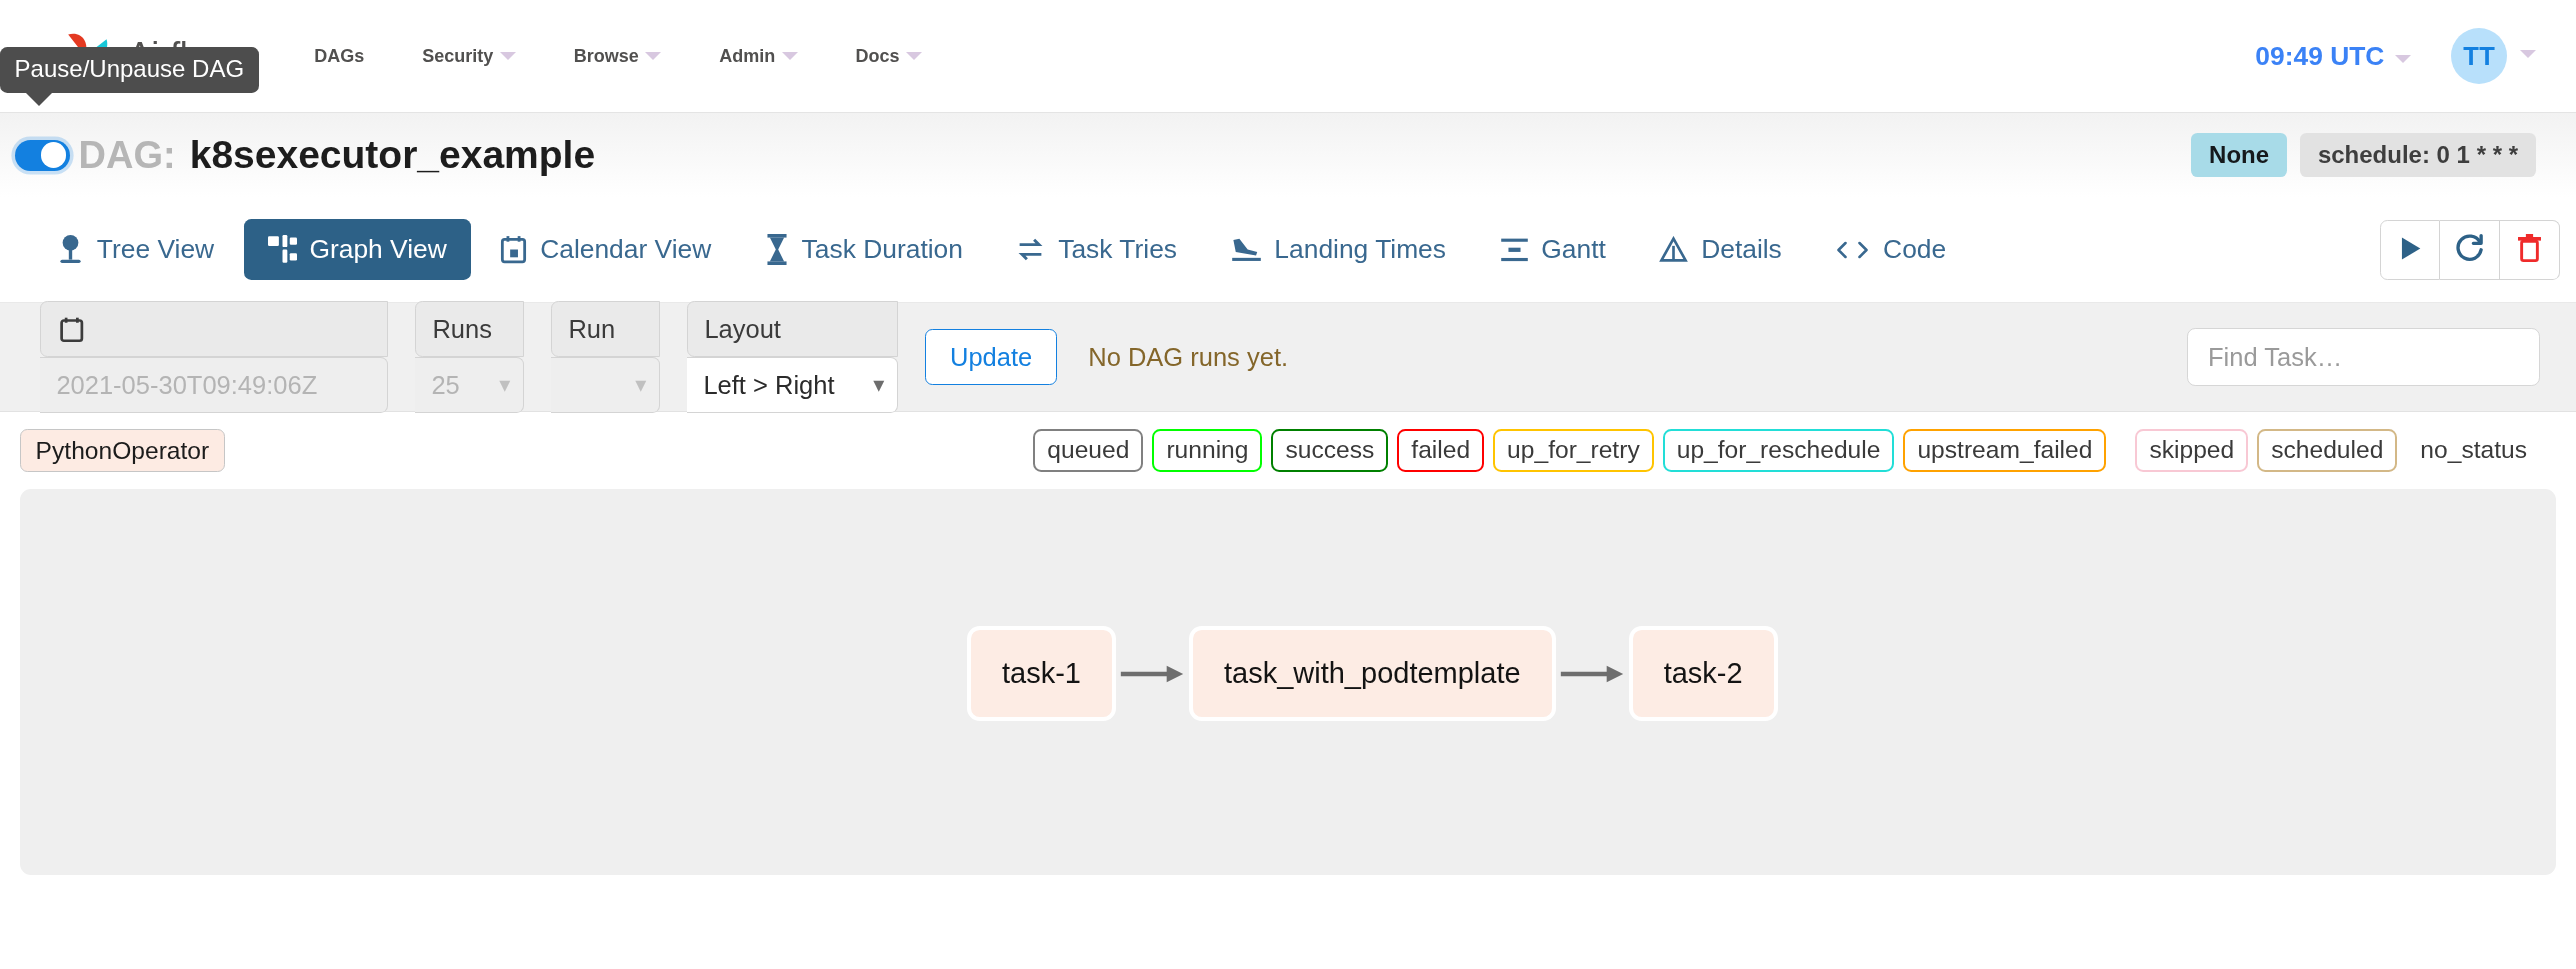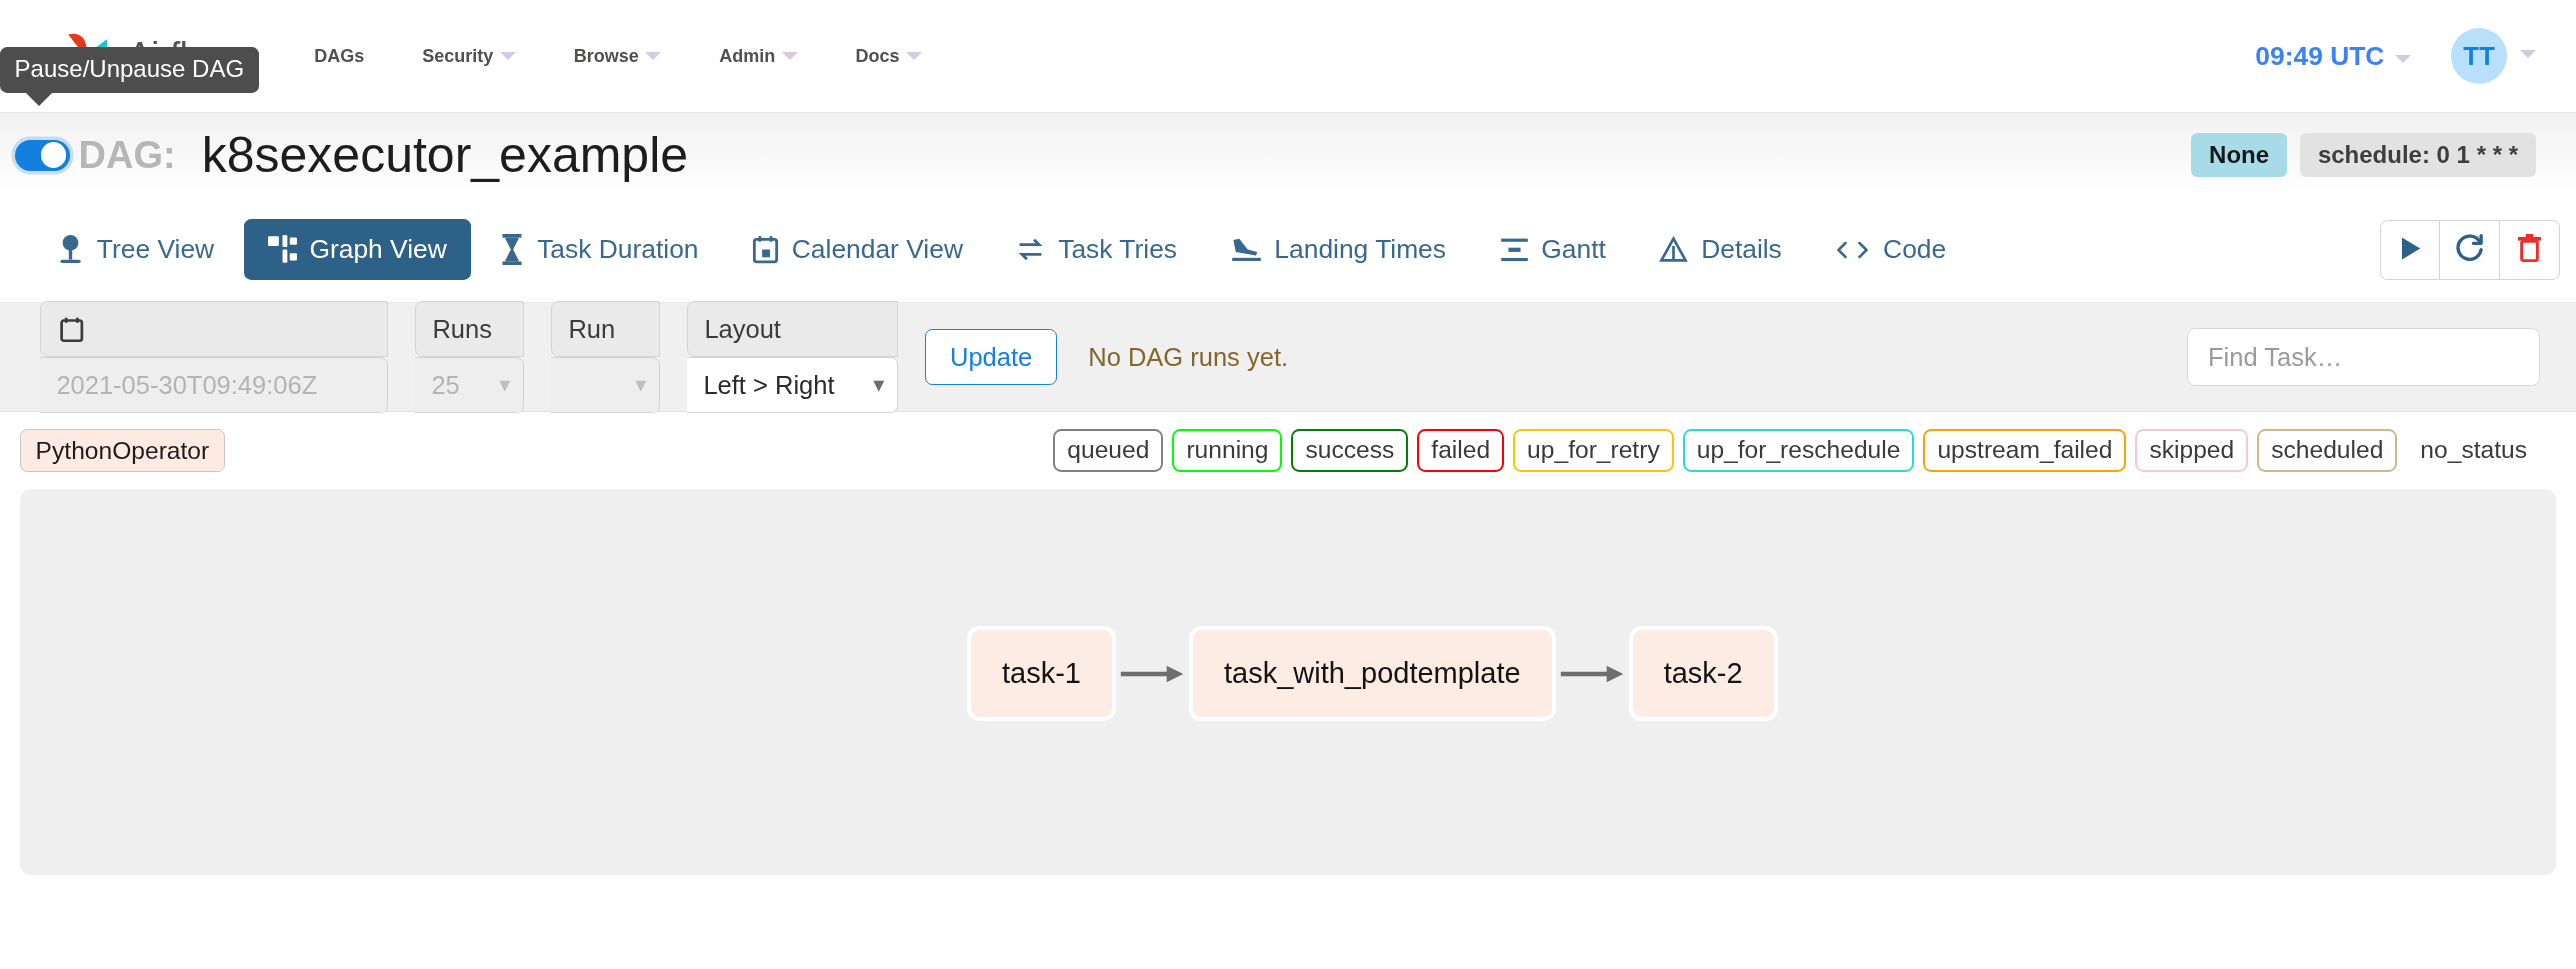--- a/index.html
+++ b/index.html
@@ -75,21 +75,21 @@
     margin: 0 5.5px 0 5.5px;
   }
   .toggle .knob {
     position: absolute; top: 2.7px; left: 26.4px;
     width: 25.5px; height: 25.5px; border-radius: 50%;
     background: #ffffff;
   }
   .toggle.off { background: #c8c8c8; box-shadow: none; }
   .toggle.off .knob { left: 2.7px; }
   .dag-label { font-size: 38px; color: #b6b6b6; font-weight: bold; margin-left: 3.6px;}
-  .dag-name { font-size: 50px; color: #1d1d1d; font-weight: normal; margin-left: 26px;}
+  .dag-name { font-size: 39px; color: #1d1d1d; font-weight: bold; margin-left: 14px;}
   .header-badges { margin-left: auto; display: flex; align-items: center; gap: 12.8px; }
   .badge-none {
     background: #a8dbe8; color: #15191c; font-size: 24px; font-weight: bold;
     padding: 8.2px 18px; border-radius: 6.4px;
   }
   .badge-schedule {
     background: #e2e2e2; color: #3e3e3e; font-size: 24px; font-weight: bold;
     padding: 8.2px 18px; border-radius: 6.4px;
   }
 
@@ -343,39 +343,39 @@
         <rect x="18" y="2" width="6" height="6" rx="1"></rect>
         <rect x="12" y="12" width="4" height="11" rx="1"></rect>
         <rect x="18" y="15" width="6" height="6" rx="1"></rect>
       </svg>
     </span>
     <span>Graph View</span>
   </div>
 
   <div class="tab">
     <span>
-      <svg width="24" height="31" viewBox="0 0 18 26" fill="#39688f">
-        <rect x="1" y="0" width="16" height="3"></rect>
-        <rect x="1" y="23" width="16" height="3"></rect>
-        <path d="M3 3 L15 3 L10 13 L15 23 L3 23 L8 13 Z"></path>
-      </svg>
-    </span>
-    <span>Task Duration</span>
-  </div>
-
-  <div class="tab">
-    <span>
       <svg width="27" height="29" viewBox="0 0 24 26" fill="none" stroke="#39688f" stroke-width="2.5">
         <rect x="2" y="4" width="20" height="20" rx="2"></rect>
         <line x1="7" y1="1" x2="7" y2="6"></line>
         <line x1="17" y1="1" x2="17" y2="6"></line>
         <rect x="9" y="13" width="7" height="7" fill="#39688f" stroke="none"></rect>
       </svg>
     </span>
     <span>Calendar View</span>
+  </div>
+
+  <div class="tab">
+    <span>
+      <svg width="24" height="31" viewBox="0 0 18 26" fill="#39688f">
+        <rect x="1" y="0" width="16" height="3"></rect>
+        <rect x="1" y="23" width="16" height="3"></rect>
+        <path d="M3 3 L15 3 L10 13 L15 23 L3 23 L8 13 Z"></path>
+      </svg>
+    </span>
+    <span>Task Duration</span>
   </div>
 
   <div class="tab">
     <span>
       <svg width="29" height="27" viewBox="0 0 24 22" fill="none" stroke="#39688f" stroke-width="2.4">
         <path d="M3 7 H19 L15 3"></path>
         <path d="M21 15 H5 L9 19"></path>
       </svg>
     </span>
     <span>Task Tries</span>
@@ -497,21 +497,21 @@
 <div class="legendrow">
   <span class="op-badge">PythonOperator</span>
   <div class="legend-list">
     <span class="st" style="border-color: rgb(128, 128, 128);">queued</span>
     <span class="st" style="border-color: rgb(1, 255, 0);">running</span>
     <span class="st" style="border-color: rgb(0, 128, 0);">success</span>
     <span class="st" style="border-color: rgb(255, 0, 0);">failed</span>
     <span class="st" style="border-color: rgb(255, 196, 0);">up_for_retry</span>
     <span class="st" style="border-color: rgb(34, 222, 215);">up_for_reschedule</span>
     <span class="st" style="border-color: rgb(255, 162, 0);">upstream_failed</span>
-    <span class="st" style="border-color: rgb(248, 200, 212);">skipped</span>
+    <span class="st" style="border-color: rgb(248, 200, 212); margin-left: 20px;">skipped</span>
     <span class="st" style="border-color: rgb(211, 184, 135);">scheduled</span>
     <span class="st plain">no_status</span>
   </div>
 </div>
 
 <div class="graph-wrap">
   <div class="graph">
 
 
     <div class="nodes">

